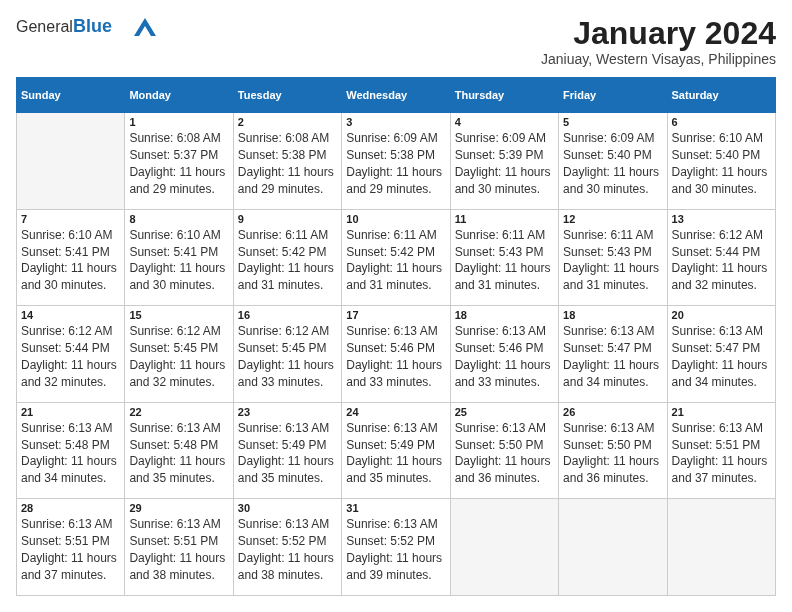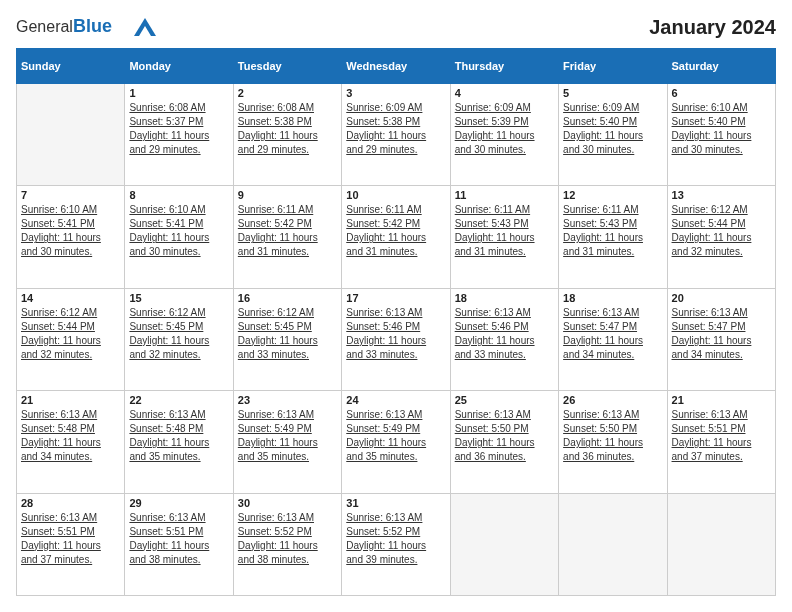--- a/index.html
+++ b/index.html
@@ -26,21 +26,21 @@
     .logo {
       display: flex;
       flex-direction: column;
       align-items: flex-start;
     }
     .logo-general { color: #333; }
     .title-block {
       text-align: right;
     }
     .month-title {
-      font-size: 20px;
+      font-size: 32px;
       font-weight: bold;
       color: #222;
       line-height: 1.1;
     }
     .subtitle {
       font-size: 14px;
       color: #444;
     }
     .calendar {
       width: 100%;
@@ -69,24 +69,23 @@
     .calendar td.empty {
       background: #f5f5f5;
     }
     .day-number {
       font-size: 11px;
       font-weight: bold;
       color: #222;
       margin-bottom: 2px;
     }
     .cell-text {
-      font-size: 10px;
+      font-size: 12px;
       line-height: 1.4;
       color: #333;
-      text-decoration: underline;
     }
     .logo-wrapper {
       display: flex;
       align-items: center;
       gap: 22px;
     }
   </style>
 </head>
 <body>
 
@@ -98,20 +97,21 @@
           <span class="logo-general">General</span><span style="color:#1a6eb5; font-size:18px; font-weight:bold;">Blue</span>
         </div>
         <svg width="22" height="18" viewBox="0 0 22 18">
           <polygon points="0,18 11,0 22,18" fill="#1a6eb5"></polygon>
           <polygon points="5,18 11,8 17,18" fill="#fff"></polygon>
         </svg>
       </div>
     </div>
     <div class="title-block">
       <div class="month-title">January 2024</div>
+      <div class="subtitle">Janiuay, Western Visayas, Philippines</div>
     </div>
   </div>
 
   <table class="calendar">
     <thead>
       <tr>
         <th>Sunday</th>
         <th>Monday</th>
         <th>Tuesday</th>
         <th>Wednesday</th>

